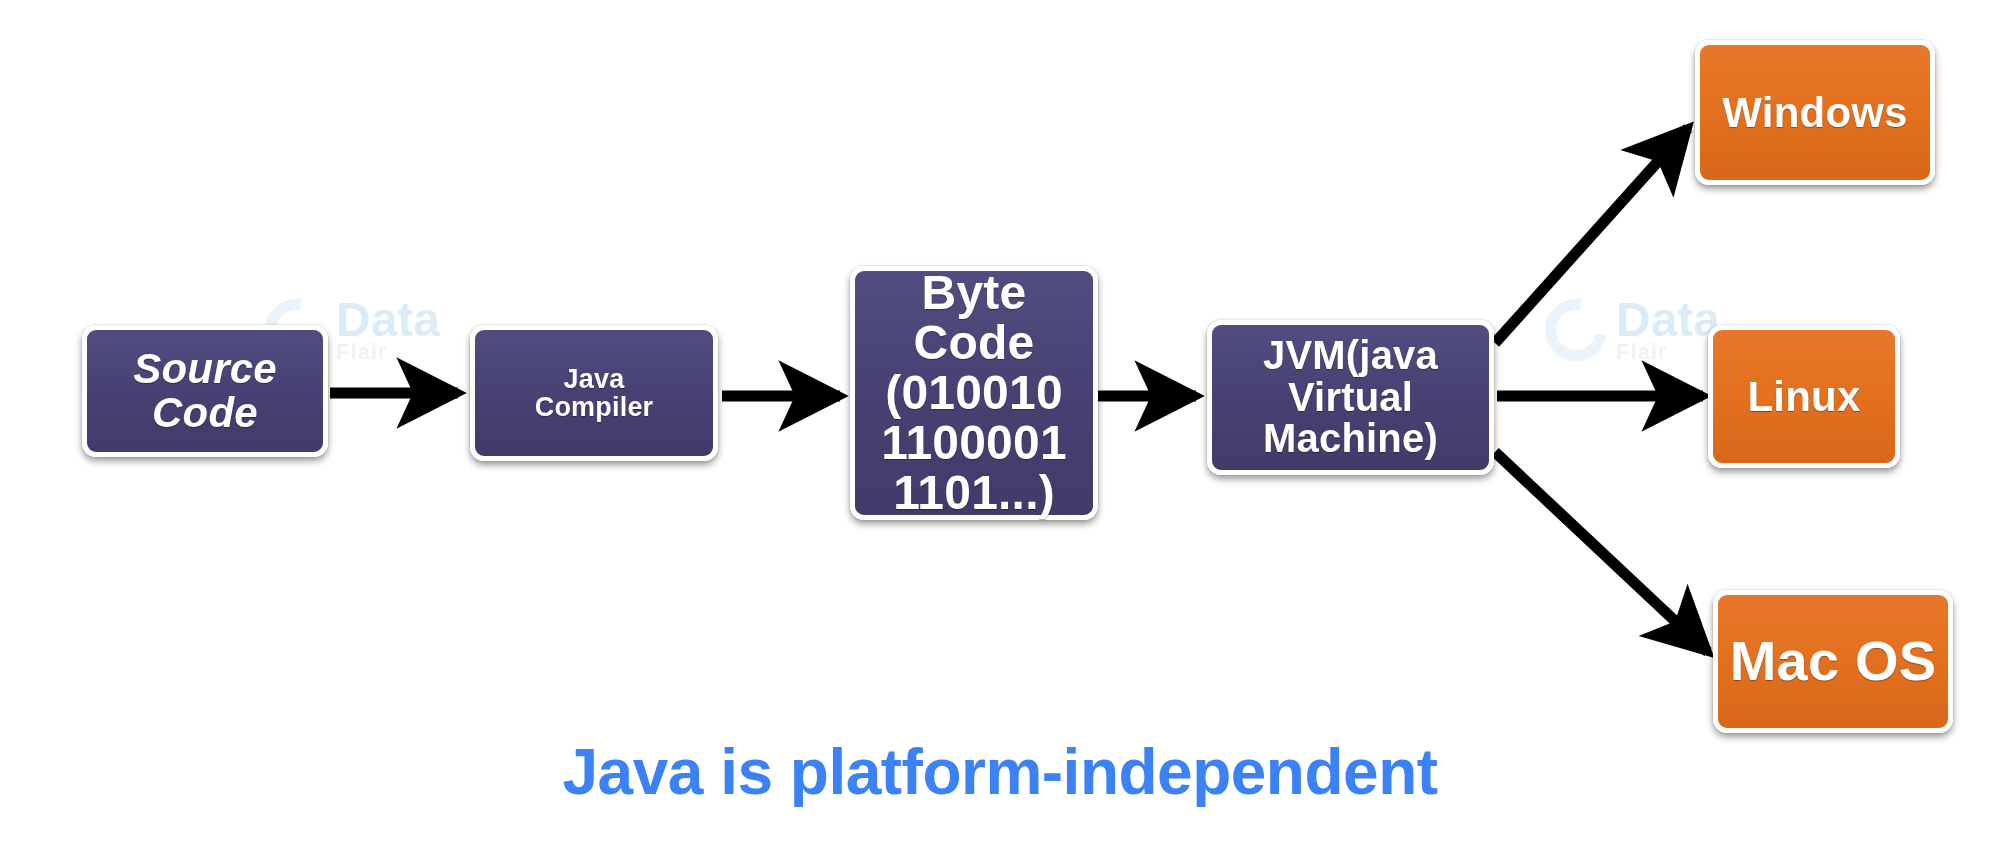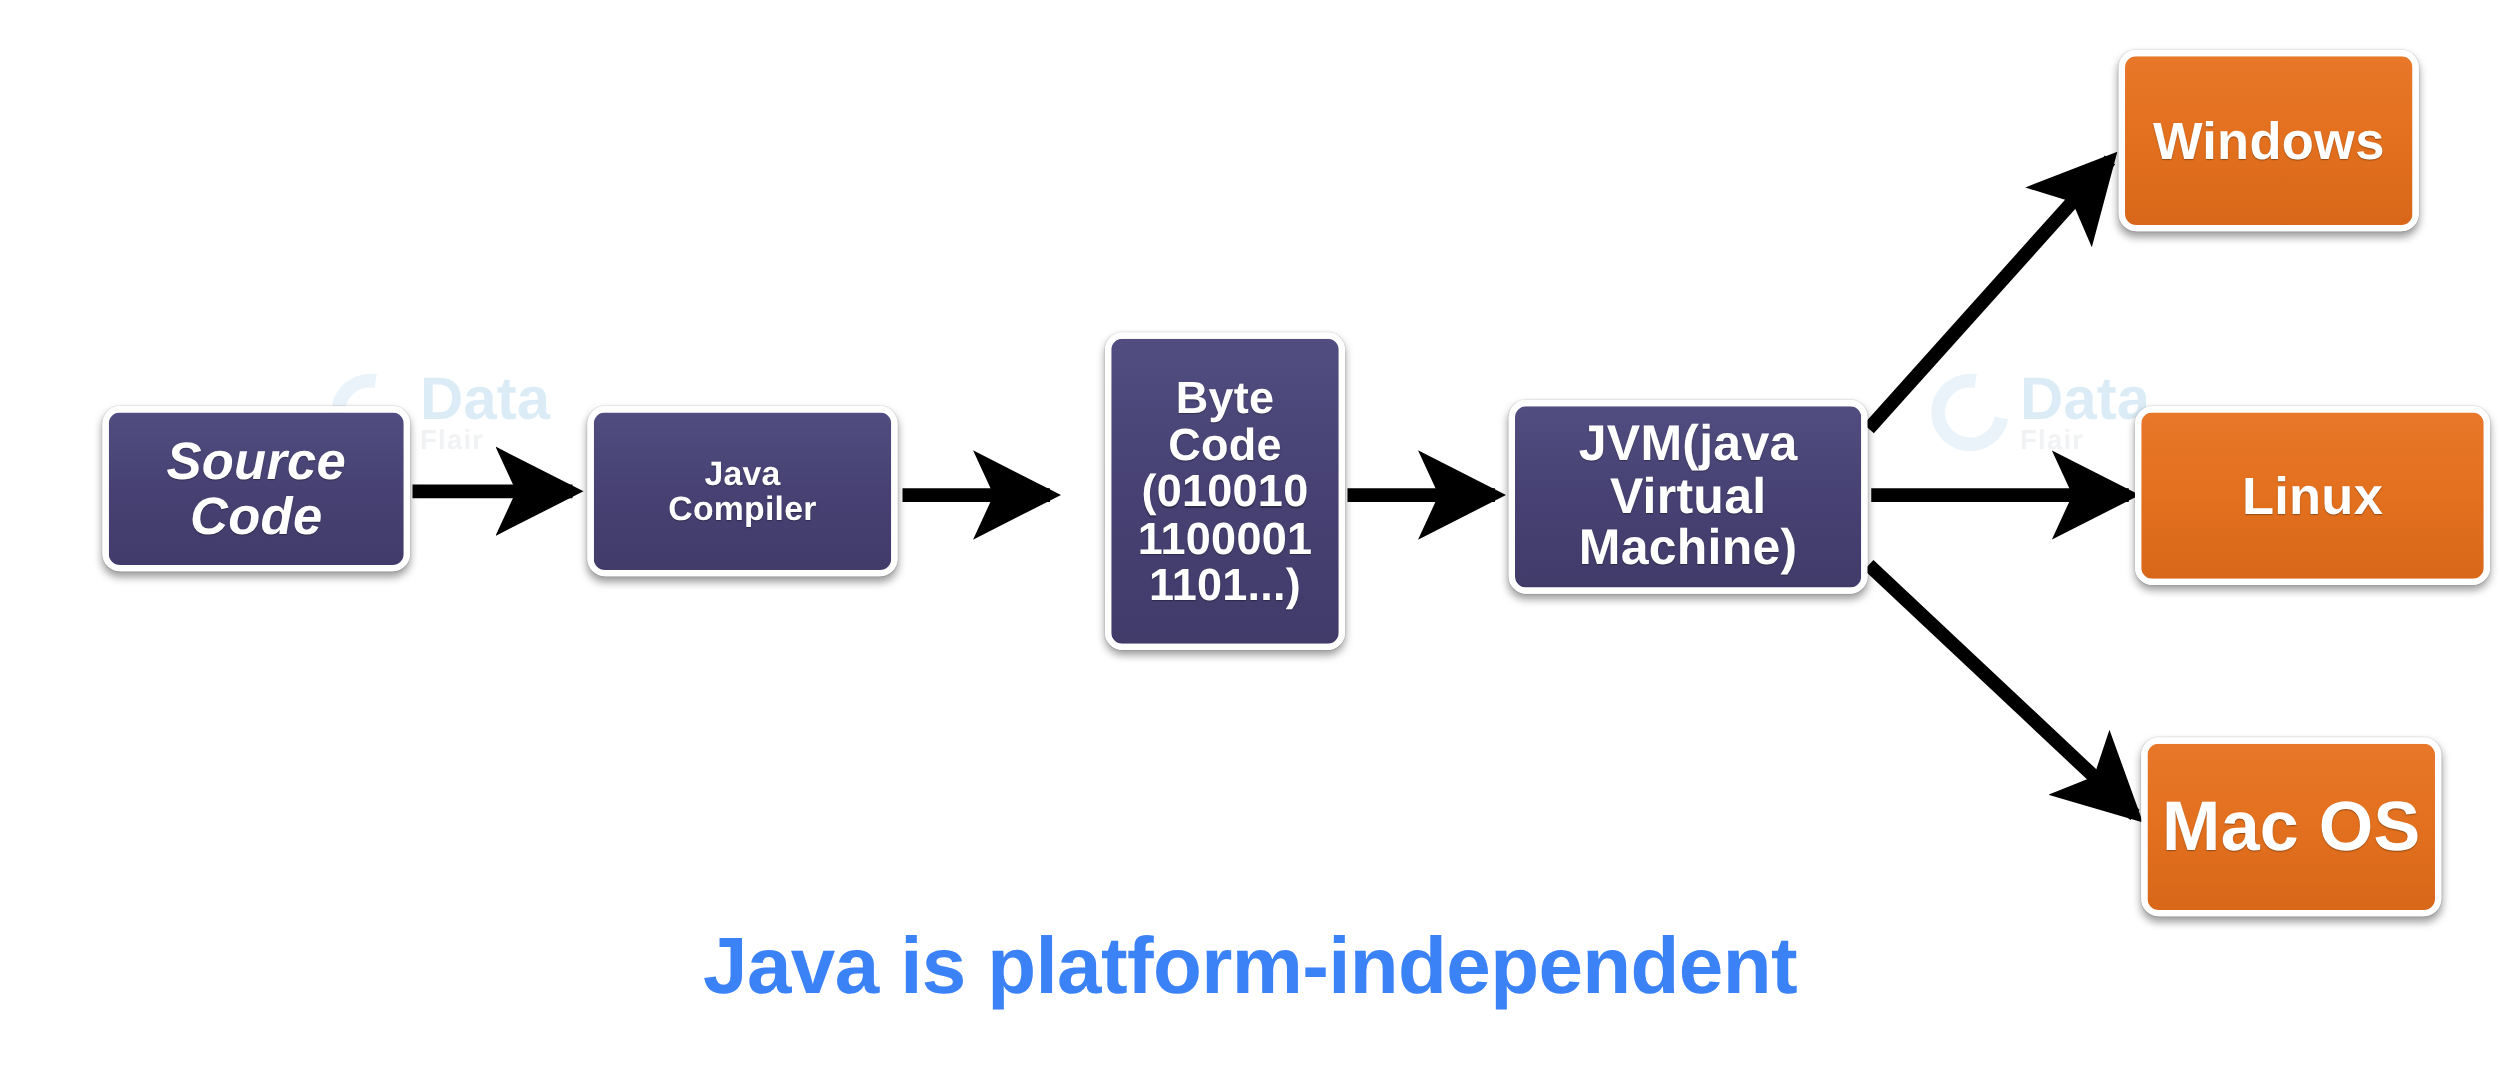--- a/index.html
+++ b/index.html
@@ -143,31 +143,31 @@
 
     <line x1="1495" y1="452" x2="1708" y2="652" stroke="#000000" stroke-width="11" marker-end="url(#ah)"></line>
   </svg>
 
   <div class="node purple" style="left:82px; top:325px; width:246px; height:132px; font-size:42px;font-style:italic;">Source
 Code</div>
 
   <div class="node purple" style="left:470px; top:325px; width:248px; height:136px; font-size:27px;">Java
 Compiler</div>
 
-  <div class="node purple" style="left:884px; top:266px; width:192px; height:254px; font-size:36px;">Byte
+  <div class="node purple" style="left:850px; top:266px; width:248px; height:254px; font-size:48px;">Byte
 Code
 (010010
 1100001
 1101...)</div>
 
   <div class="node orange" style="left:1695px; top:40px; width:240px; height:145px; font-size:42px;">Windows</div>
 
   <div class="node purple" style="left:1207px; top:320px; width:287px; height:155px; font-size:40px;">JVM(java
 Virtual
 Machine)</div>
 
-  <div class="node orange" style="left:1708px; top:325px; width:284px; height:143px; font-size:42px;">Linux</div>
+  <div class="node orange" style="left:1708px; top:325px; width:192px; height:143px; font-size:42px;">Linux</div>
 
   <div class="node orange" style="left:1713px; top:590px; width:240px; height:143px; font-size:56px;">Mac OS</div>
 
   <div id="caption">Java is platform-independent</div>
 
 </div>
 
 </body></html>

